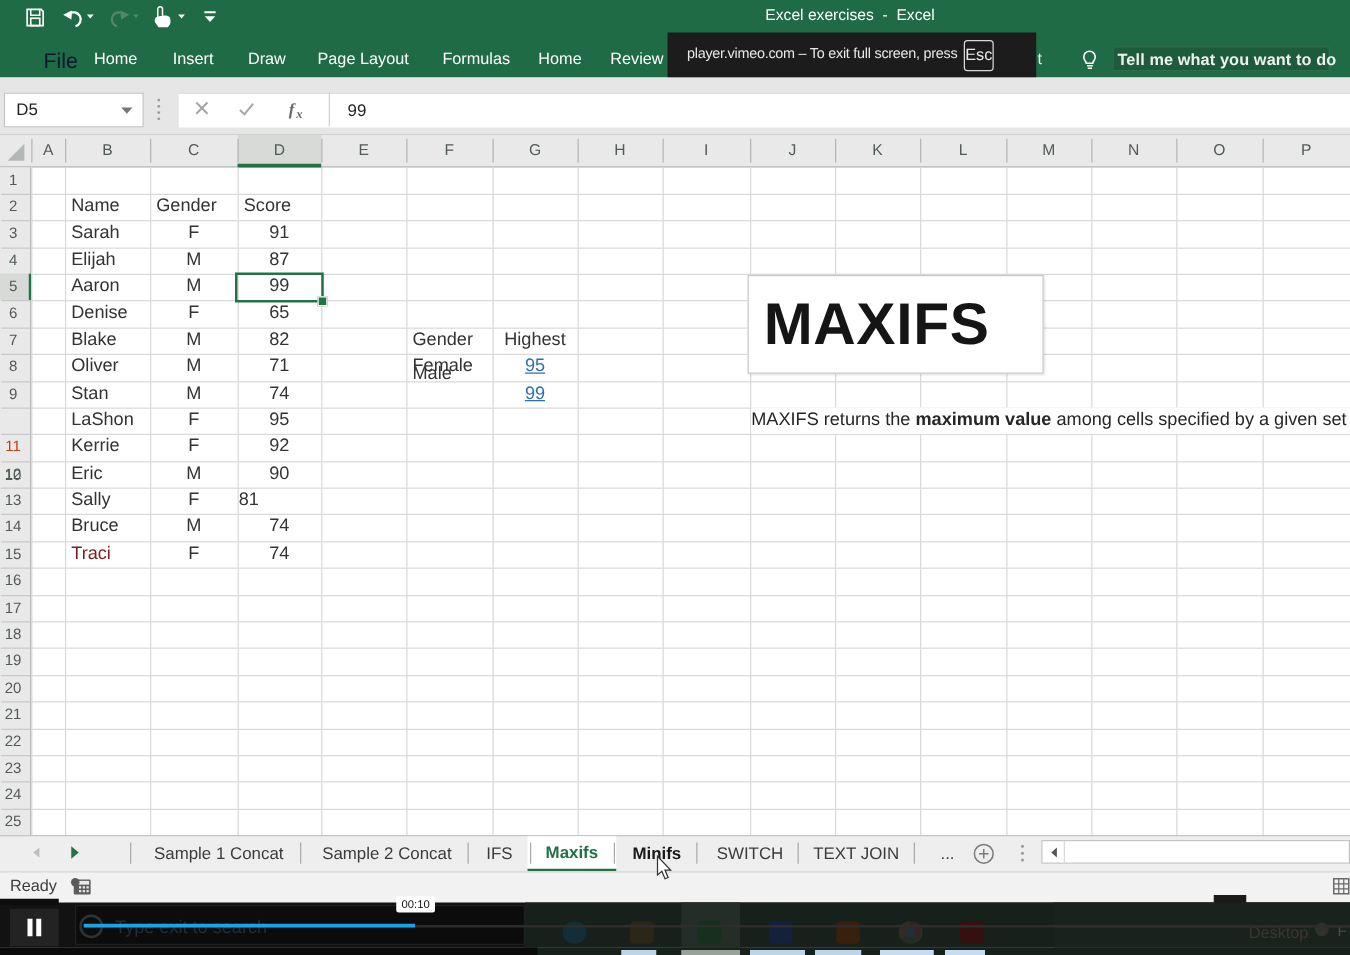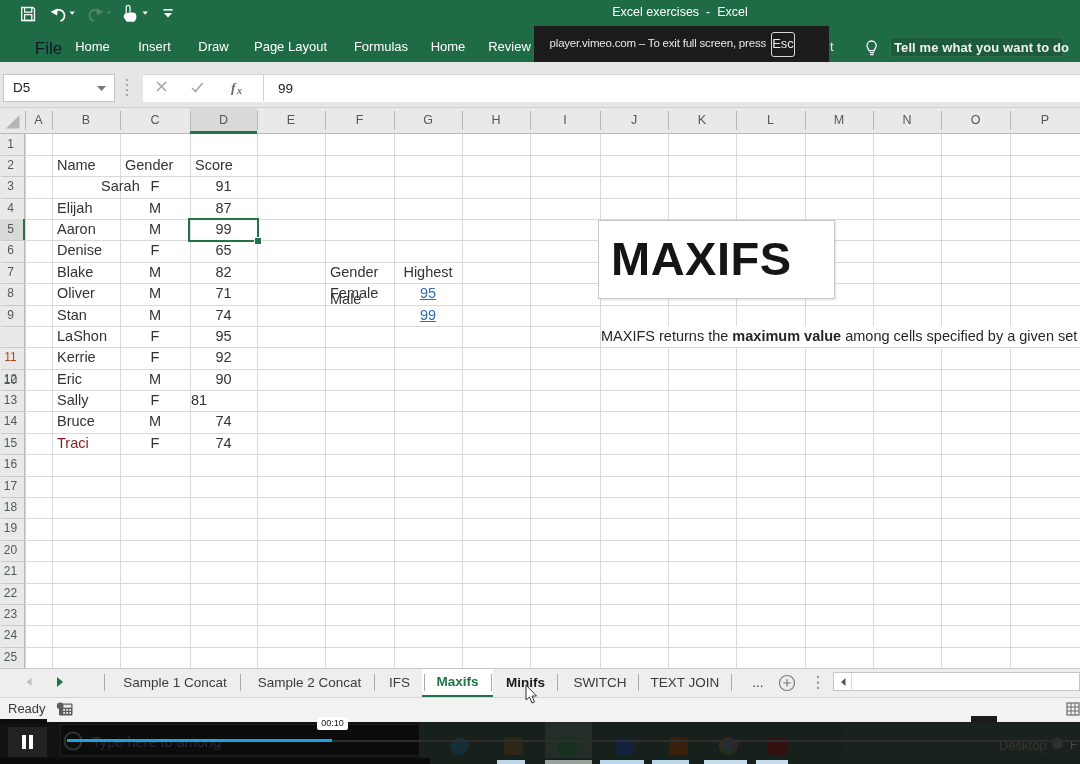--- a/index.html
+++ b/index.html
@@ -209,21 +209,21 @@
 <div class="abs" style="left:600px;top:133.5px;width:1px;height:534.5px;background:#d9d9d9;"></div>
 <div class="abs" style="left:668px;top:133.5px;width:1px;height:534.5px;background:#d9d9d9;"></div>
 <div class="abs" style="left:736px;top:133.5px;width:1px;height:534.5px;background:#d9d9d9;"></div>
 <div class="abs" style="left:805px;top:133.5px;width:1px;height:534.5px;background:#d9d9d9;"></div>
 <div class="abs" style="left:873px;top:133.5px;width:1px;height:534.5px;background:#d9d9d9;"></div>
 <div class="abs" style="left:941px;top:133.5px;width:1px;height:534.5px;background:#d9d9d9;"></div>
 <div class="abs" style="left:1010px;top:133.5px;width:1px;height:534.5px;background:#d9d9d9;"></div>
 <div class="abs" style="left:53px;top:154.9px;width:66px;height:21.38px;line-height:21.38px;font-size:14.5px;color:#333333;padding-left:4px;">Name</div>
 <div class="abs" style="left:121px;top:154.9px;width:68px;height:21.38px;line-height:21.38px;font-size:14.5px;color:#333333;padding-left:4px;">Gender</div>
 <div class="abs" style="left:191px;top:154.9px;width:65px;height:21.38px;line-height:21.38px;font-size:14.5px;color:#333333;padding-left:4px;">Score</div>
-<div class="abs" style="left:53px;top:176.3px;width:66px;height:21.38px;line-height:21.38px;font-size:14.5px;color:#333333;padding-left:4px;margin-left:44px;">Sarah</div>
+<div class="abs" style="left:53px;top:176.3px;width:66px;height:21.38px;line-height:21.38px;font-size:14.5px;color:#333333;padding-left:4px;">Sarah</div>
 <div class="abs" style="left:121px;top:176.3px;width:68px;height:21.38px;line-height:21.38px;font-size:14.5px;color:#333333;text-align:center;">F</div>
 <div class="abs" style="left:191px;top:176.3px;width:65px;height:21.38px;line-height:21.38px;font-size:14.5px;color:#333333;text-align:center;">91</div>
 <div class="abs" style="left:53px;top:197.6px;width:66px;height:21.38px;line-height:21.38px;font-size:14.5px;color:#333333;padding-left:4px;">Elijah</div>
 <div class="abs" style="left:121px;top:197.6px;width:68px;height:21.38px;line-height:21.38px;font-size:14.5px;color:#333333;text-align:center;">M</div>
 <div class="abs" style="left:191px;top:197.6px;width:65px;height:21.38px;line-height:21.38px;font-size:14.5px;color:#333333;text-align:center;">87</div>
 <div class="abs" style="left:53px;top:219.0px;width:66px;height:21.38px;line-height:21.38px;font-size:14.5px;color:#333333;padding-left:4px;">Aaron</div>
 <div class="abs" style="left:121px;top:219.0px;width:68px;height:21.38px;line-height:21.38px;font-size:14.5px;color:#333333;text-align:center;">M</div>
 <div class="abs" style="left:191px;top:219.0px;width:65px;height:21.38px;line-height:21.38px;font-size:14.5px;color:#333333;text-align:center;">99</div>
 <div class="abs" style="left:53px;top:240.4px;width:66px;height:21.38px;line-height:21.38px;font-size:14.5px;color:#333333;padding-left:4px;">Denise</div>
 <div class="abs" style="left:121px;top:240.4px;width:68px;height:21.38px;line-height:21.38px;font-size:14.5px;color:#333333;text-align:center;">F</div>
@@ -325,21 +325,21 @@
 <rect x="1" y="2" width="12" height="12" fill="none" stroke="#6a6a6a" stroke-width="1.2"></rect>
 <path d="M1 6 h12 M1 10 h12 M5 2 v12 M9 2 v12" stroke="#6a6a6a" stroke-width="1"></path>
   </svg>
 <div class="abs" style="left:971px;top:716px;width:26px;height:7px;background:#1b1b1b;"></div>
 <div class="abs" style="left:0;top:722.0px;width:1080px;height:36px;background:#121212;"></div>
 <div class="abs" style="left:420px;top:722.0px;width:660px;height:36px;background:#17201b;"></div>
 <div class="abs" style="left:60px;top:724.0px;width:360px;height:32px;background:#0c0c0c;border:1px solid #1f1f1f;box-sizing:border-box;"></div>
 <svg class="abs" style="left:62px;top:730.0px" width="22" height="22">
     <circle cx="11" cy="11" r="8.5" fill="none" stroke="#2e3335" stroke-width="2"></circle>
   </svg>
-<div class="abs" style="left:92px;top:734.0px;color:#272c30;font-size:14.5px;">Type here to among</div>
+<div class="abs" style="left:92px;top:734.0px;color:#272c30;font-size:14.5px;">Type exit to search</div>
 <div class="abs" style="left:545px;top:722.0px;width:47px;height:36px;background:#252d29;"></div>
 <div class="abs" style="left:450px;top:737.0px;width:19px;height:18px;background:#142e38;border-radius:50%;"></div>
 <div class="abs" style="left:504px;top:737.0px;width:19px;height:18px;background:#2c2617;border-radius:20%;"></div>
 <div class="abs" style="left:558px;top:737.0px;width:19px;height:18px;background:#15301d;border-radius:20%;"></div>
 <div class="abs" style="left:615px;top:737.0px;width:19px;height:18px;background:#15213c;border-radius:20%;"></div>
 <div class="abs" style="left:669px;top:737.0px;width:19px;height:18px;background:#38200c;border-radius:20%;"></div>
 <div class="abs" style="left:719px;top:737.0px;width:19px;height:18px;background:#2e2e2e;border-radius:50%;"></div>
 <div class="abs" style="left:768px;top:737.0px;width:19px;height:18px;background:#351010;border-radius:20%;"></div>
 <div class="abs" style="left:719px;top:737.0px;width:18px;height:18px;border-radius:50%;background:conic-gradient(#3c1a1a 0 33%, #1a2c16 33% 66%, #322c12 66% 100%);opacity:0.55;"></div>
 <div class="abs" style="left:724px;top:742.0px;width:8px;height:8px;border-radius:50%;background:#222e3e;"></div>

